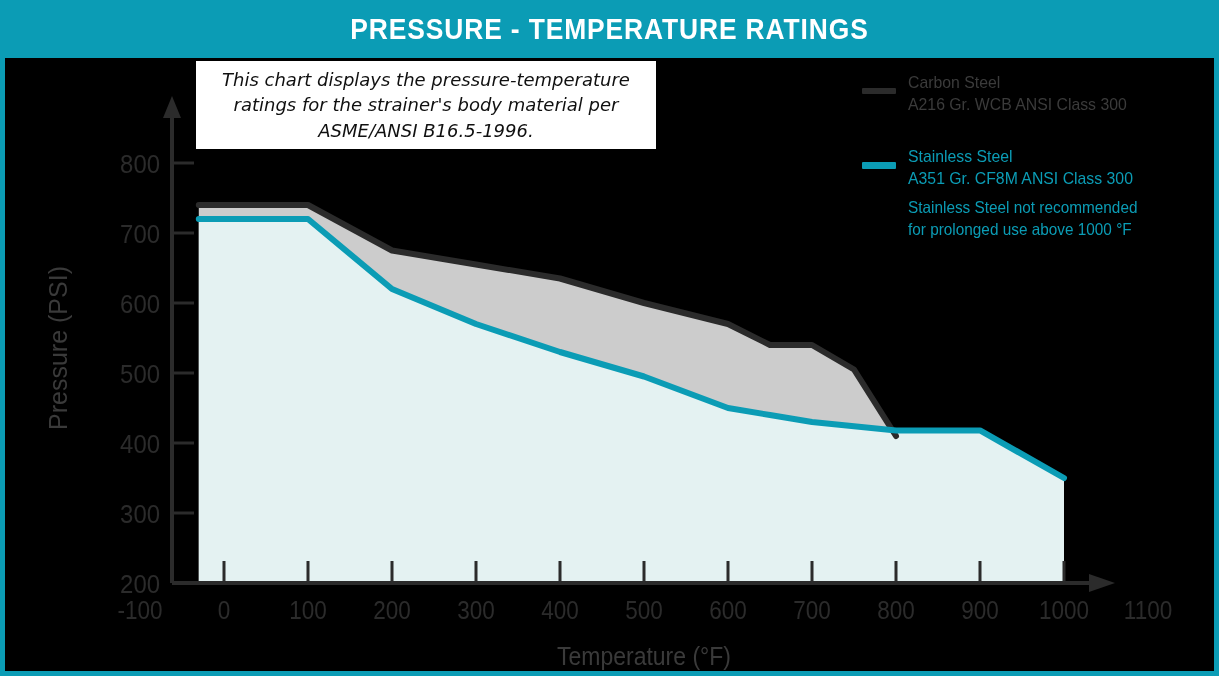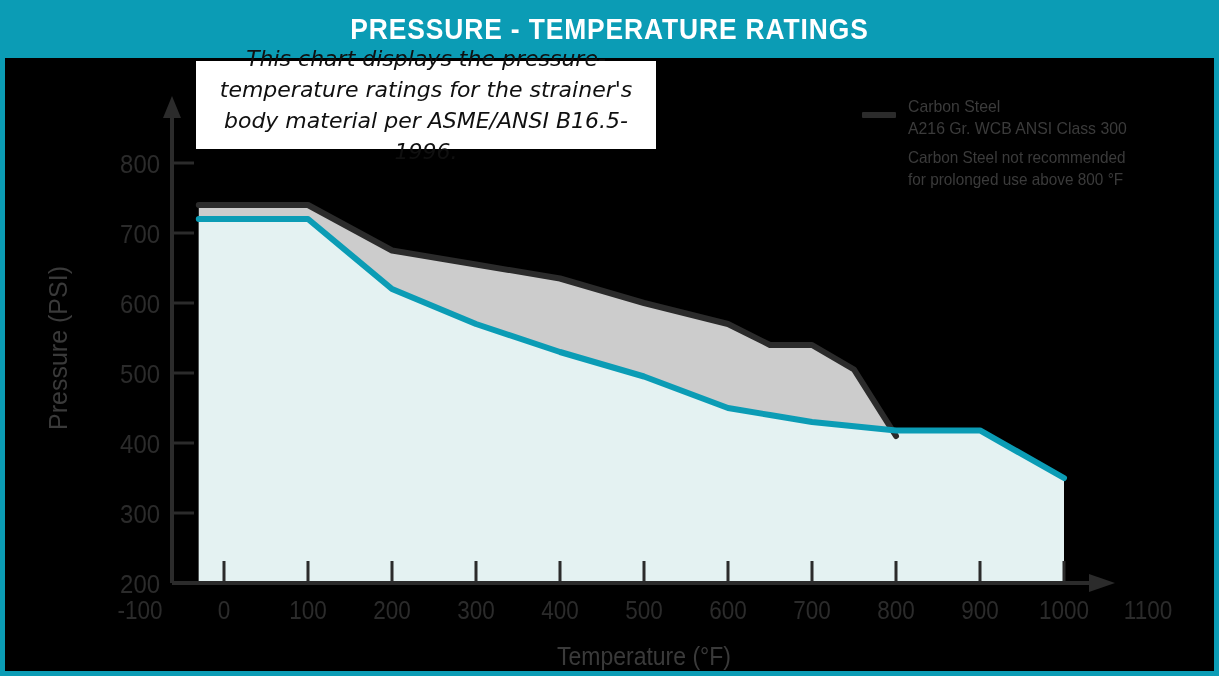--- a/index.html
+++ b/index.html
@@ -14,24 +14,24 @@
 
   
   #chart-frame{position:absolute;left:5px;top:58px;width:1209px;height:613px;background:#000000;}
   #plot{position:absolute;left:0;top:0;width:1209px;height:613px;}
   svg{display:block;}
 
   
   #annotation{position:absolute;left:196px;top:61px;width:460px;height:88px;background:#ffffff;
      box-sizing:border-box;display:flex;align-items:center;justify-content:center;}
   #annotation p{margin:0;padding:0 14px;text-align:center;color:#101010;
-     font-family:"DejaVu Sans",sans-serif;font-style:italic;font-size:22px;line-height:1.42;}
+     font-family:"DejaVu Sans",sans-serif;font-style:italic;font-size:18px;line-height:1.42;}
 
   
-  #legend{position:absolute;left:862px;top:96px;width:330px;}
+  #legend{position:absolute;left:862px;top:72px;width:330px;}
   .legend-block{position:relative;margin-bottom:22px;}
   .legend-swatch{position:absolute;left:0;top:14px;width:34px;height:6px;border-radius:1px;}
   .legend-swatch.cs{background:#2b2b2b;top:16px;}
   .legend-swatch.ss{background:#0b9cb5;top:42px;height:7px;}
   .legend-text{margin-left:46px;}
   .legend-line{font-family:"Liberation Sans",sans-serif;font-size:17px;line-height:1.30;
     transform:scaleX(0.93);transform-origin:left center;white-space:nowrap;}
   .cs-text .legend-line{color:#3b3b3b;}
   .ss-text .legend-line{color:#0b9cb5;}
   .legend-note{margin-top:7px;}
@@ -111,23 +111,30 @@
     <p>This chart displays the pressure-temperature ratings for the strainer's body material per ASME/ANSI B16.5-1996.</p>
   </div>
 
   <div id="legend">
 
     <div class="legend-block">
       <span class="legend-swatch cs"></span>
       <div class="legend-text cs-text">
         <div class="legend-line">Carbon Steel</div>
         <div class="legend-line">A216 Gr. WCB ANSI Class 300</div>
+      </div>
+    </div>
+
+    <div class="legend-block" style="margin-top:30px;">
+      <span class="legend-swatch ss" style="top:16px;"></span>
+      <div class="legend-text ss-text">
+        <div class="legend-line">Stainless Steel</div>
+        <div class="legend-line">A351 Gr. CF8M ANSI Class 300</div>
         <div class="legend-note">
-          <div class="legend-line">Carbon Steel not recommended</div>
-          <div class="legend-line">for prolonged use above 800 °F</div>
+          <div class="legend-line">Stainless Steel not recommended</div>
+          <div class="legend-line">for prolonged use above 1000 °F</div>
         </div>
       </div>
     </div>
-
 
   </div>
 
 </div>
 
 </body></html>

